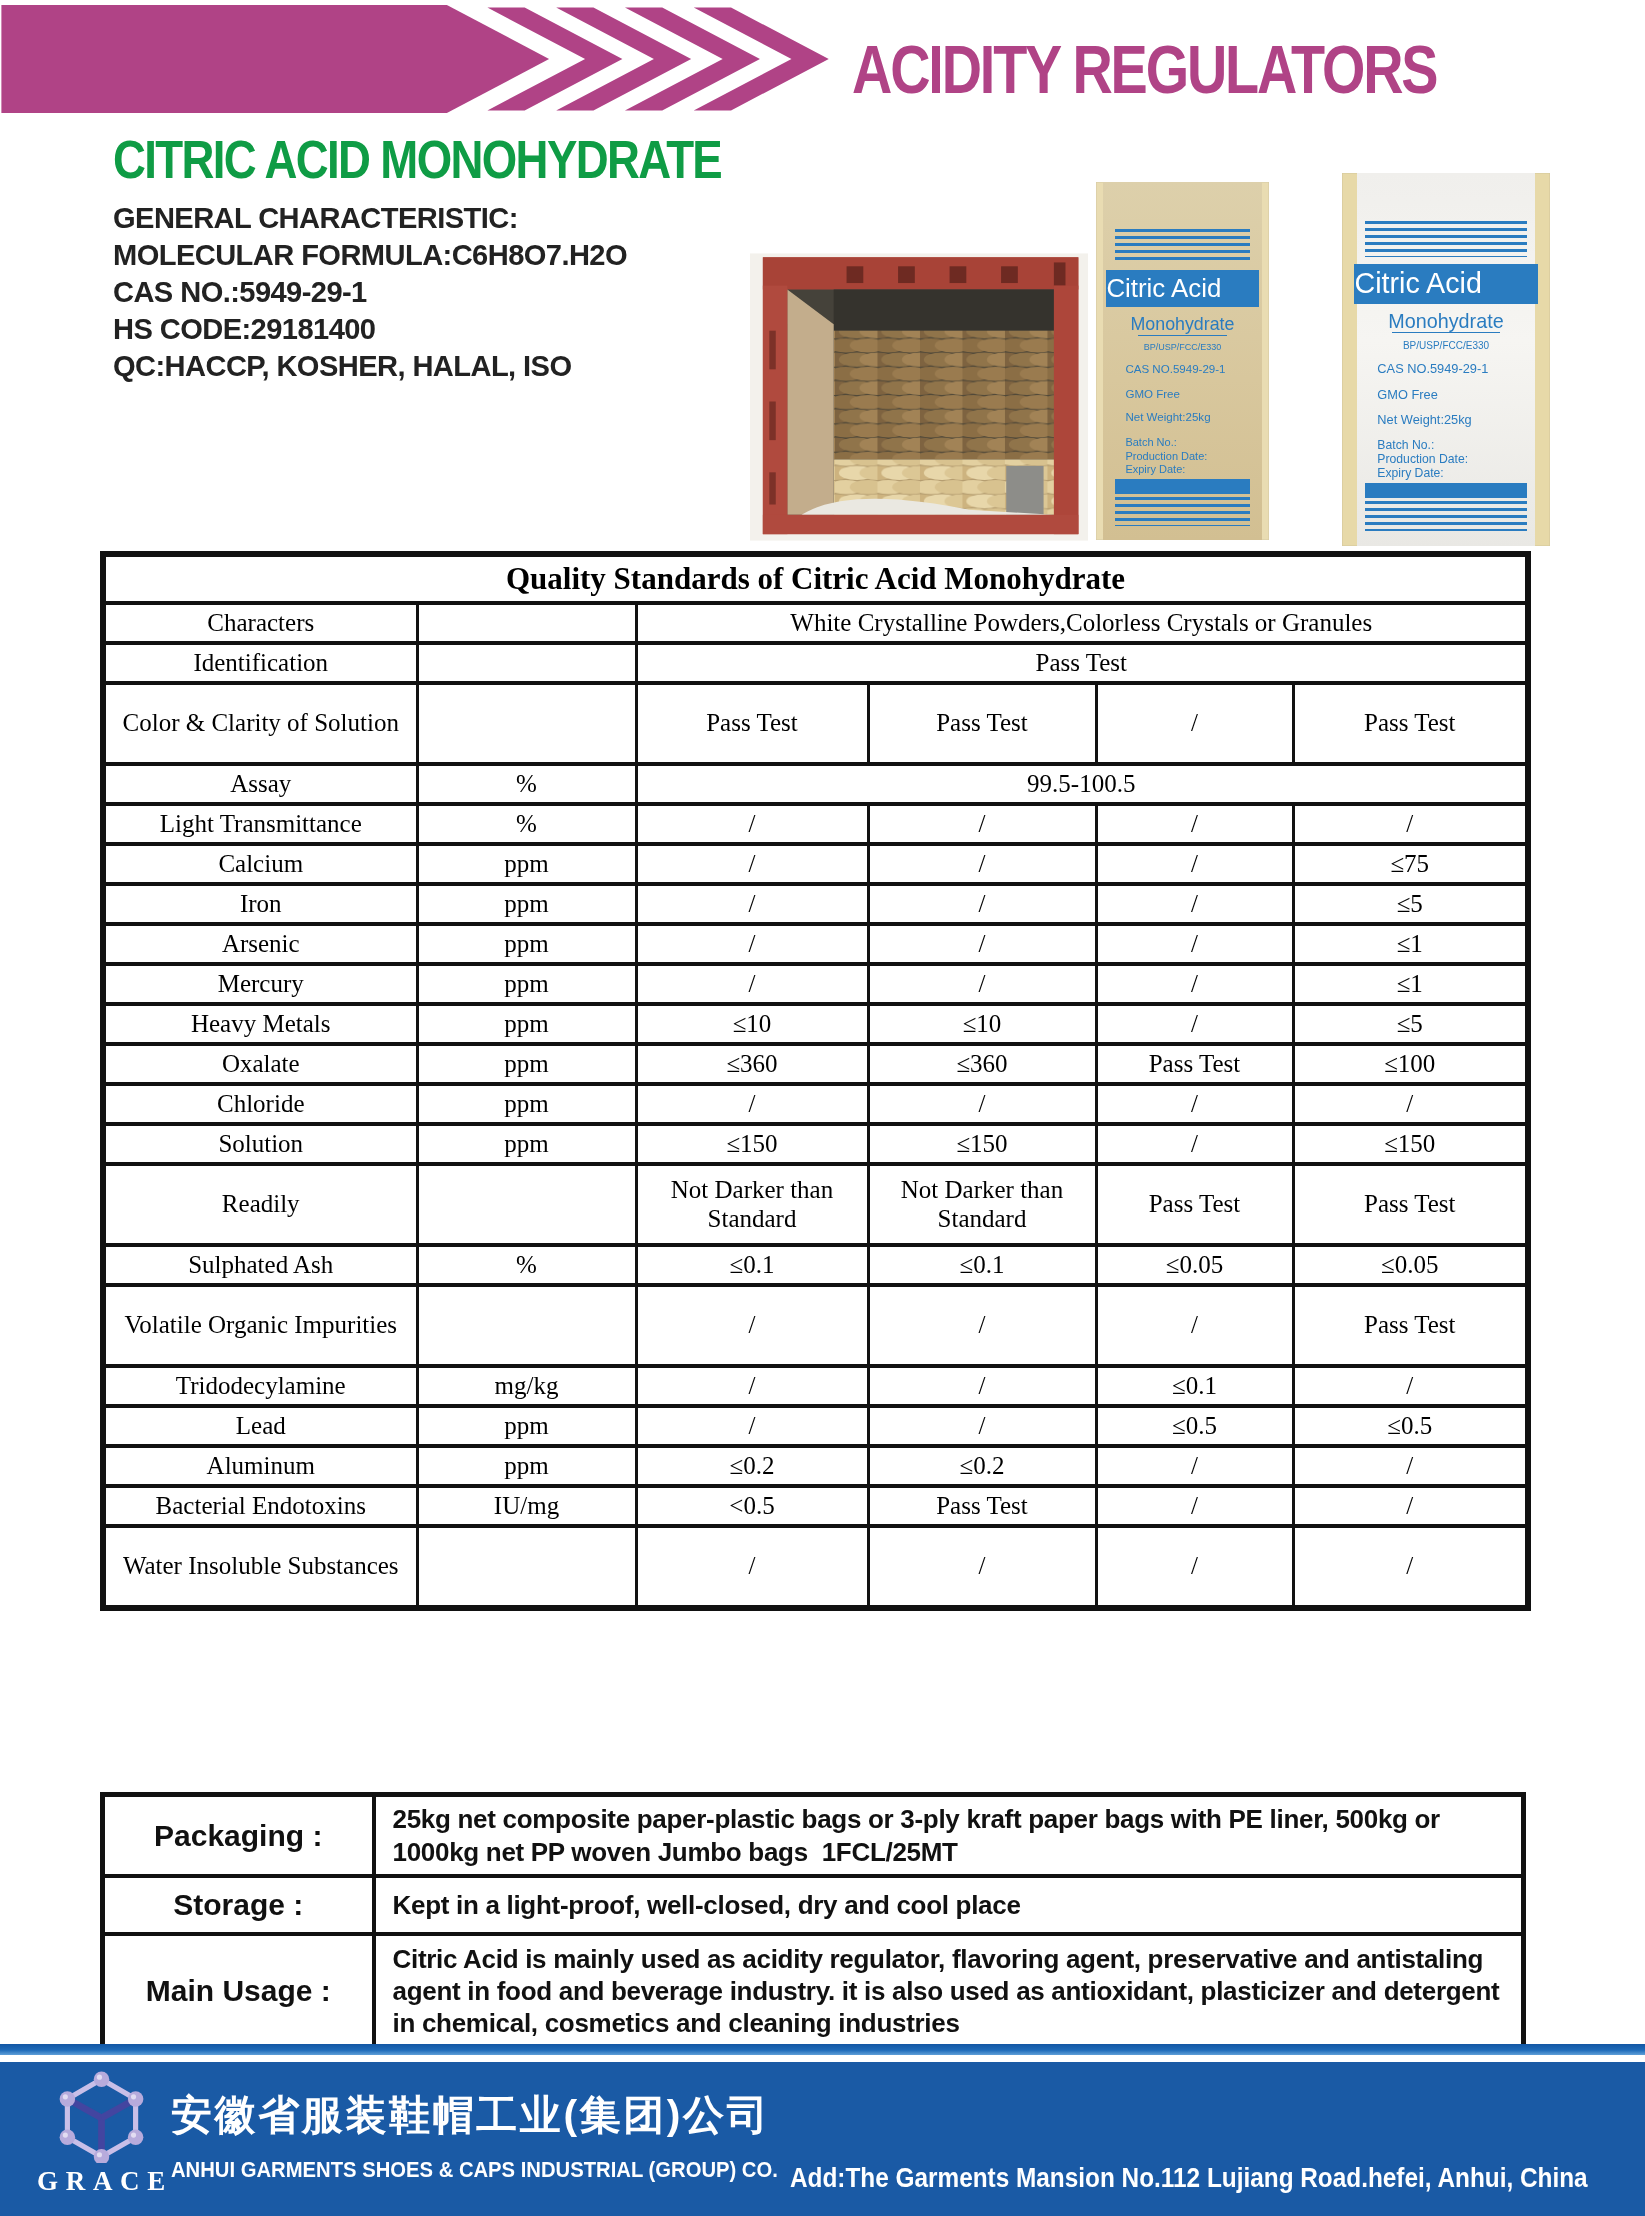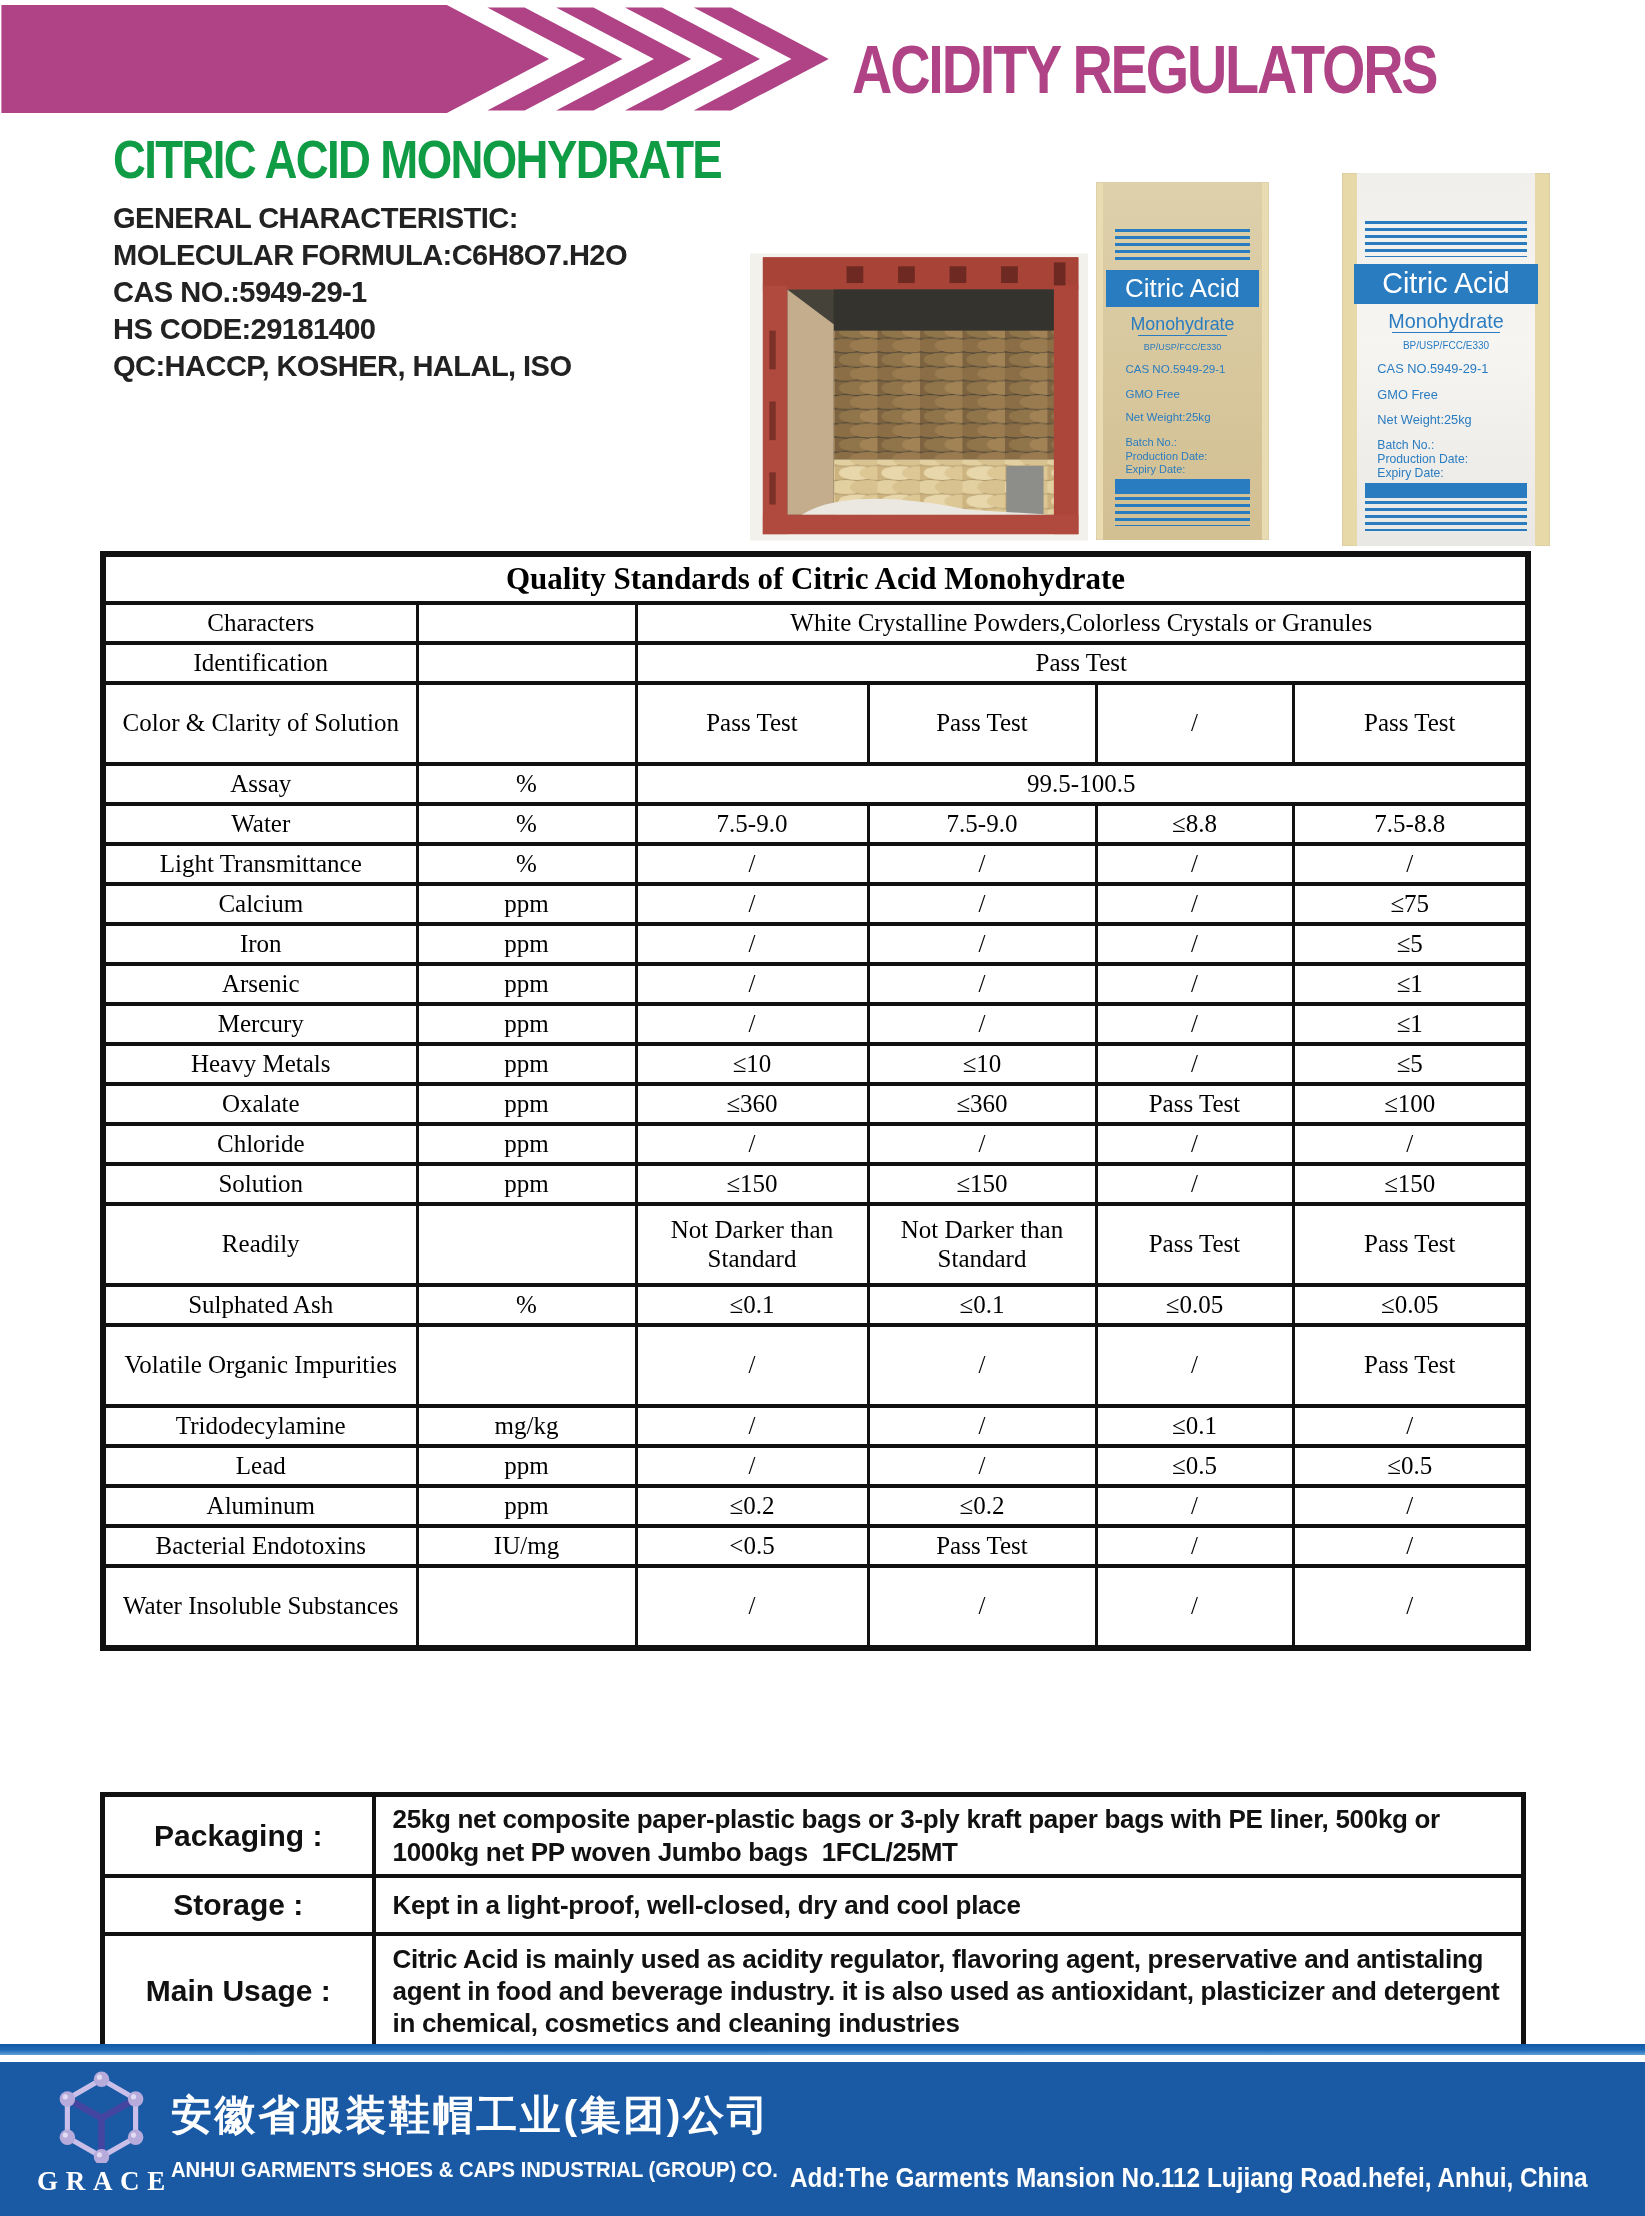--- a/index.html
+++ b/index.html
@@ -19,21 +19,21 @@
 
   .bag{position:absolute;box-shadow:inset 0 0 0 0.6px rgba(0,0,0,.08);}
   .bag.kraft{left:1096px;top:182px;width:173px;height:358px;background:#e9dcb2;font-size:11px;}
   .bag.white{left:1342px;top:173px;width:208px;height:373px;background:#e7d9a8;font-size:12.2px;}
   .bag-body{position:absolute;top:0;bottom:0;}
   .kraft .bag-body{left:4%;right:4%;background:linear-gradient(180deg,#ddd0ab 0%,#d8c79d 55%,#d2bf92 100%);}
   .white .bag-body{left:7%;right:7%;background:linear-gradient(180deg,#f0efec 0%,#f6f5f2 45%,#e9e8e4 100%);}
   .stripes{position:absolute;left:11%;right:11%;background:repeating-linear-gradient(180deg,#2a7cc0 0 2.6px,rgba(0,0,0,0) 2.6px 7px);}
   .s-top{top:13%;height:9.5%;}
   .s-bottom{top:88%;height:8%;}
-  .band{position:absolute;top:24.5%;height:10.5%;left:6%;right:6%;background:#2a7cc0;display:flex;align-items:center;justify-content:center;}
+  .band{position:absolute;top:24.5%;height:10.5%;left:6%;right:6%;background:#2a7cc0;display:flex;align-items:center;justify-content:flex-start;}
   .band span{color:#fff;font-size:2.35em;font-weight:500;letter-spacing:0;white-space:nowrap;}
   .mono{position:absolute;top:36.8%;left:0;right:0;text-align:center;color:#2a7cc0;font-size:1.62em;font-weight:500;}
   .rule{position:absolute;top:42.6%;left:24%;right:24%;border-top:1.9px solid #2a7cc0;}
   .bl{position:absolute;color:#2a7cc0;font-weight:500;}
   .std{top:44.8%;left:0;right:0;text-align:center;font-size:.82em;}
   .cas{top:50.5%;left:17%;font-size:1.05em;}
   .gmo{top:57.5%;left:17%;font-size:1.05em;}
   .nw{top:64%;left:17%;font-size:1.05em;}
   .batch{top:71%;left:17%;font-size:1em;}
   .pdate{top:74.8%;left:17%;font-size:1em;}
@@ -208,28 +208,20 @@
           <td>Pass Test</td>
           <td>/</td>
           <td>Pass Test</td>
         </tr>
         <tr>
           <td>Assay</td>
           <td>%</td>
           <td colspan="4">99.5-100.5</td>
         </tr>
         <tr>
-          <td>Water</td>
-          <td>%</td>
-          <td>7.5-9.0</td>
-          <td>7.5-9.0</td>
-          <td>≤8.8</td>
-          <td>7.5-8.8</td>
-        </tr>
-        <tr>
           <td>Light Transmittance</td>
           <td>%</td>
           <td>/</td>
           <td>/</td>
           <td>/</td>
           <td>/</td>
         </tr>
         <tr>
           <td>Calcium</td>
           <td>ppm</td>

